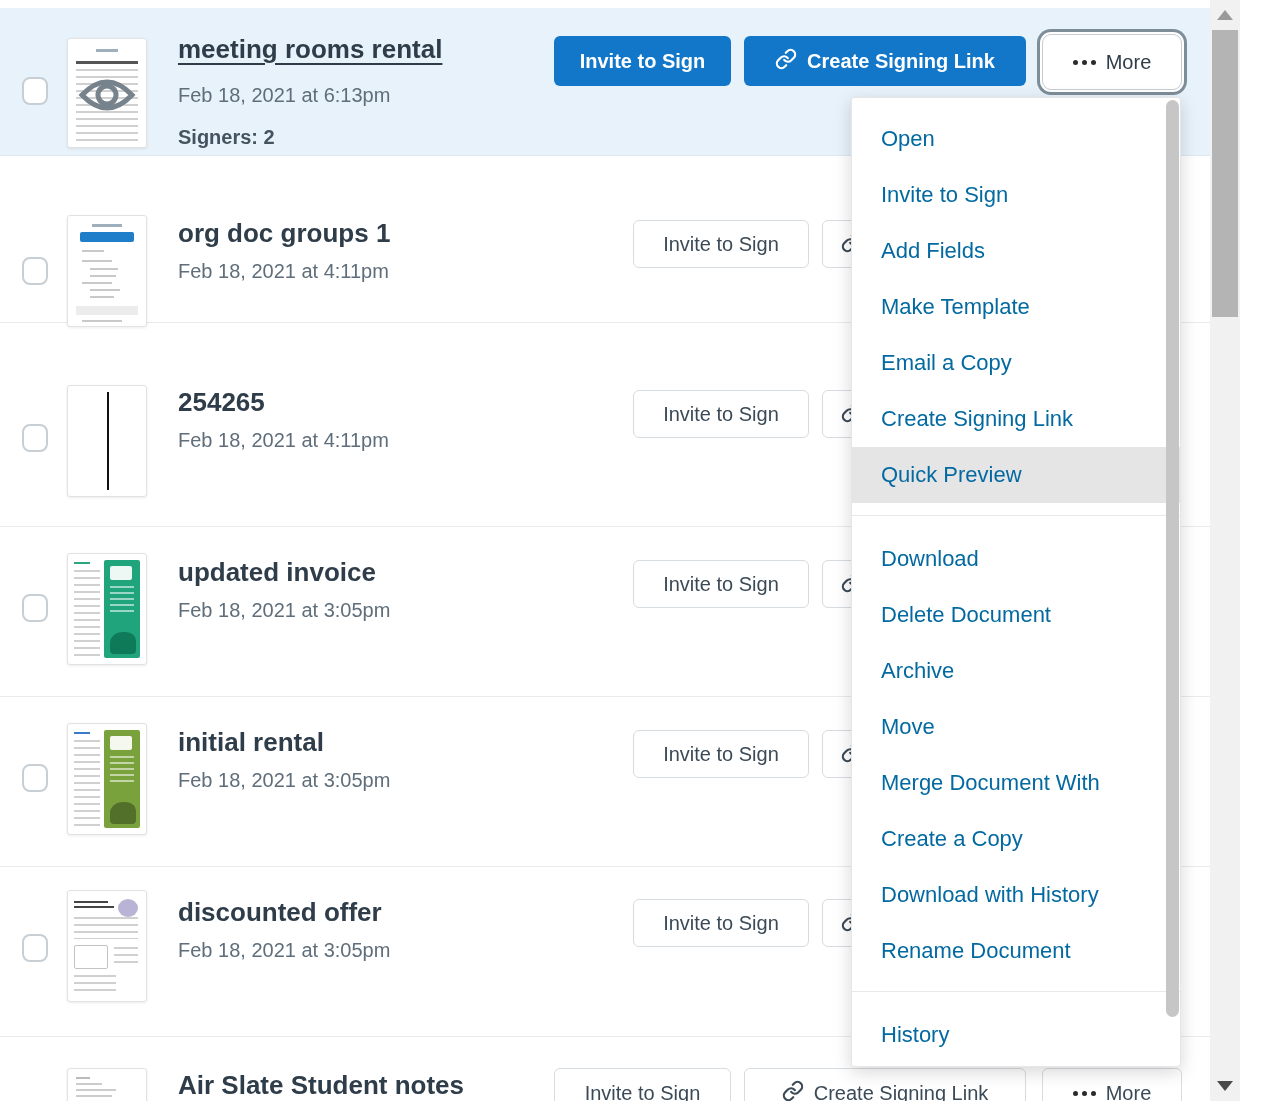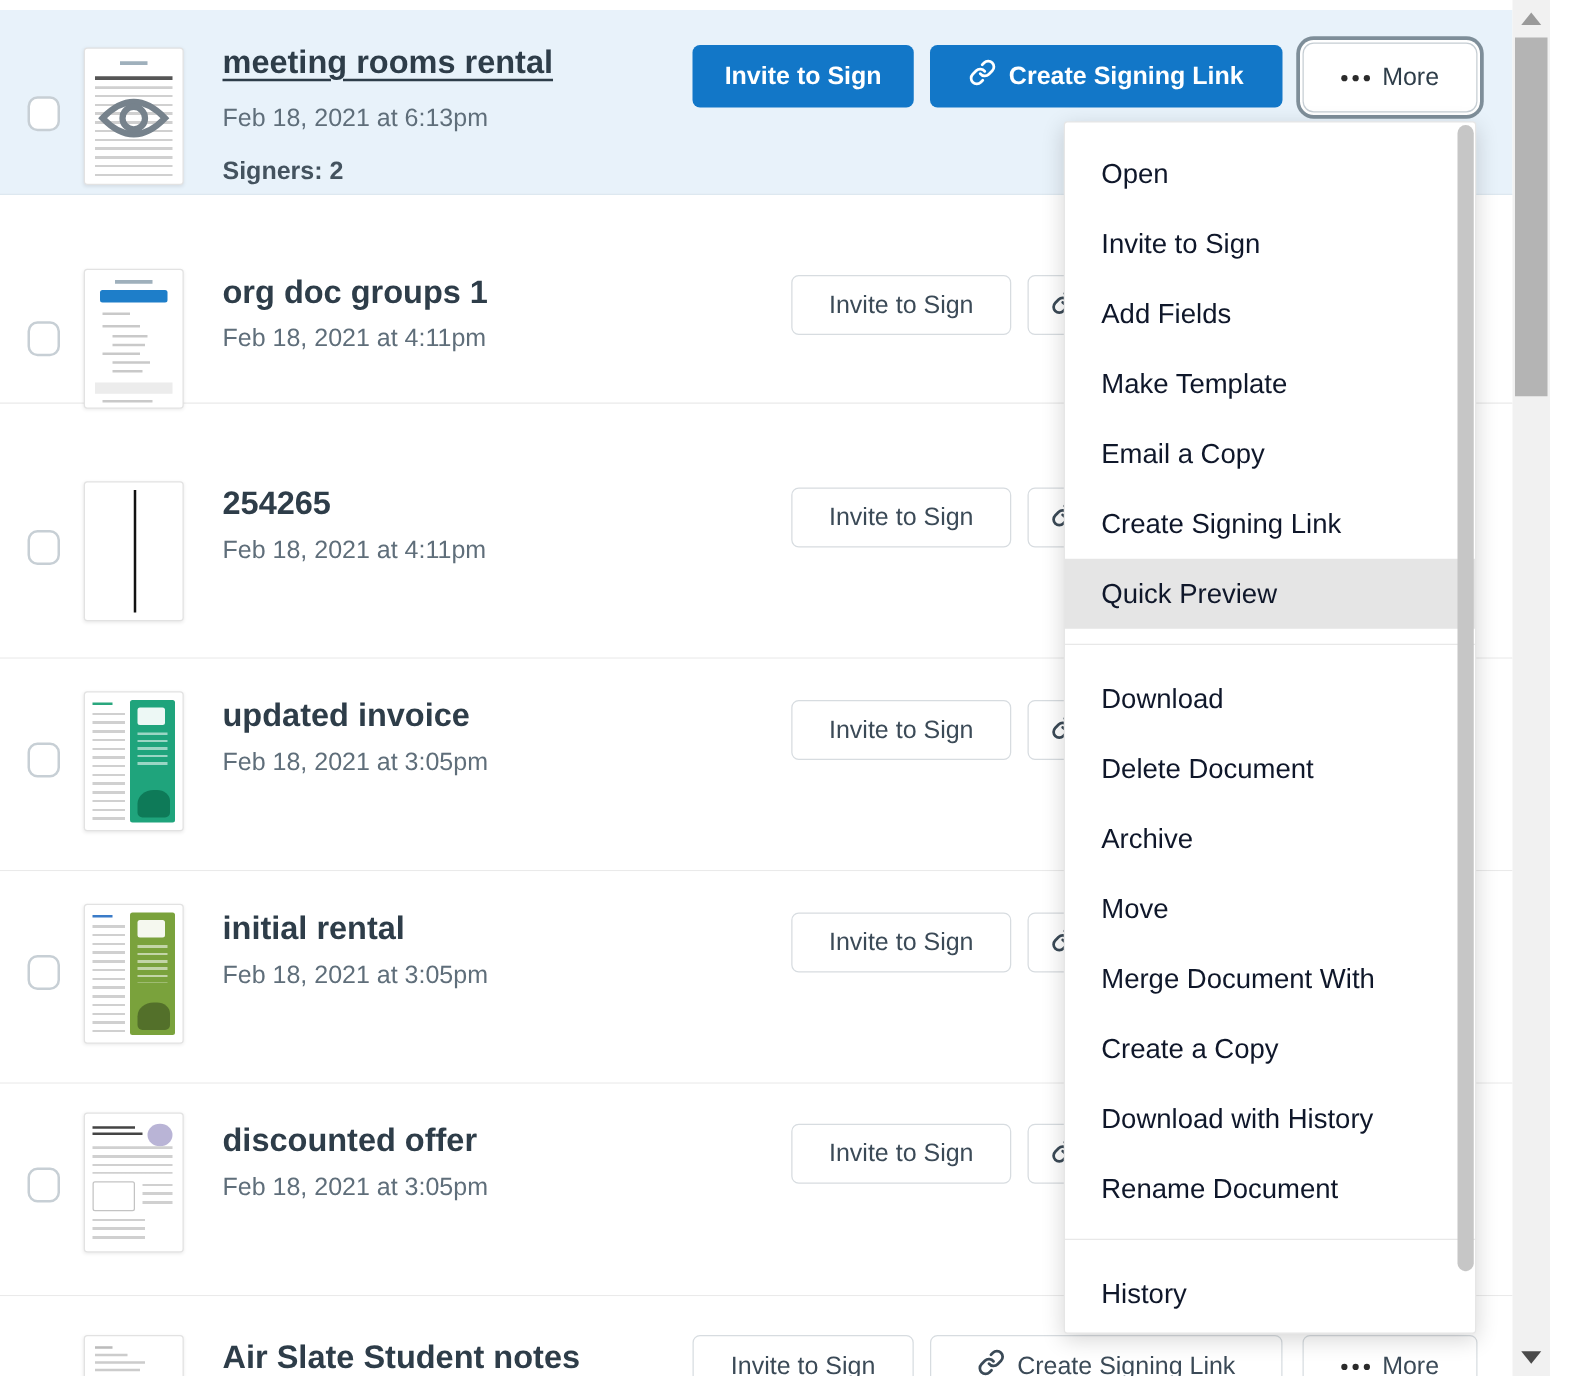--- a/index.html
+++ b/index.html
@@ -28,21 +28,21 @@
                     box-shadow:0 0 0 2px #fff, 0 0 0 5px #7e8e99; }
   .dots { display:flex; gap:4px; align-items:center; }
   .dots i { width:5px; height:5px; border-radius:50%; background:#2b2b2b; display:block; }
   .partial-btn { overflow:hidden; justify-content:flex-start; padding-left:18px; }
 
   
   .dropdown { position:absolute; left:851px; top:97px; width:330px; height:970px; background:#fff;
               border:1px solid #e6e6e6; border-radius:3px; z-index:20;
               box-shadow:0 5px 18px rgba(0,0,0,.16); }
   .dropdown ul { list-style:none; padding-top:13px; }
-  .dropdown li { height:56px; line-height:56px; padding-left:29px; font-size:22px; color:#0f172a;
+  .dropdown li { height:56px; line-height:56px; padding-left:29px; font-size:22px; color:#0369a1;
                  cursor:pointer; white-space:nowrap; }
   .dropdown li.hl { background:#e5e5e5; }
   .menu-divider { height:1px; background:#e8e8e8; margin:12px 0 15px 0; }
   .dd-thumb { position:absolute; right:1px; top:2px; width:13px; height:917px; background:#c6c6c6;
               border-radius:7px; cursor:pointer; }
 
   
   .vscroll { position:absolute; left:1210px; top:0; width:30px; height:1101px; background:#f1f1f1; z-index:30; }
   .vs-thumb { position:absolute; left:2px; top:30px; width:26px; height:287px; background:#b4b4b4; cursor:pointer; }
   .arrow-up { position:absolute; left:7px; top:10px; width:0; height:0; cursor:pointer;

